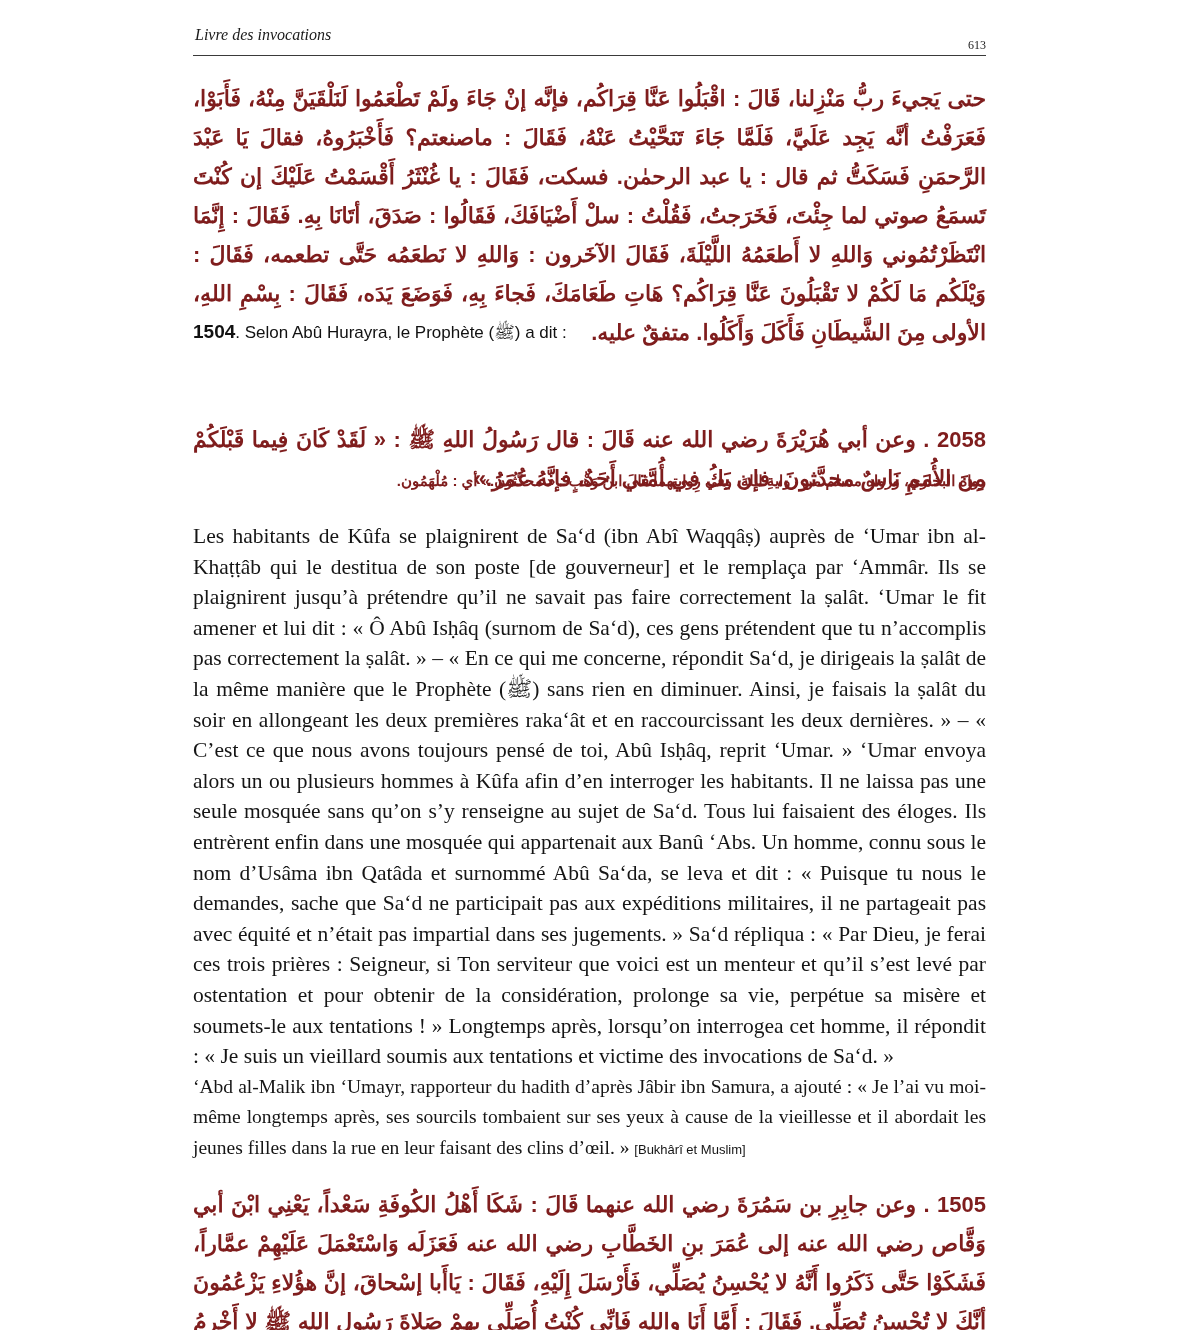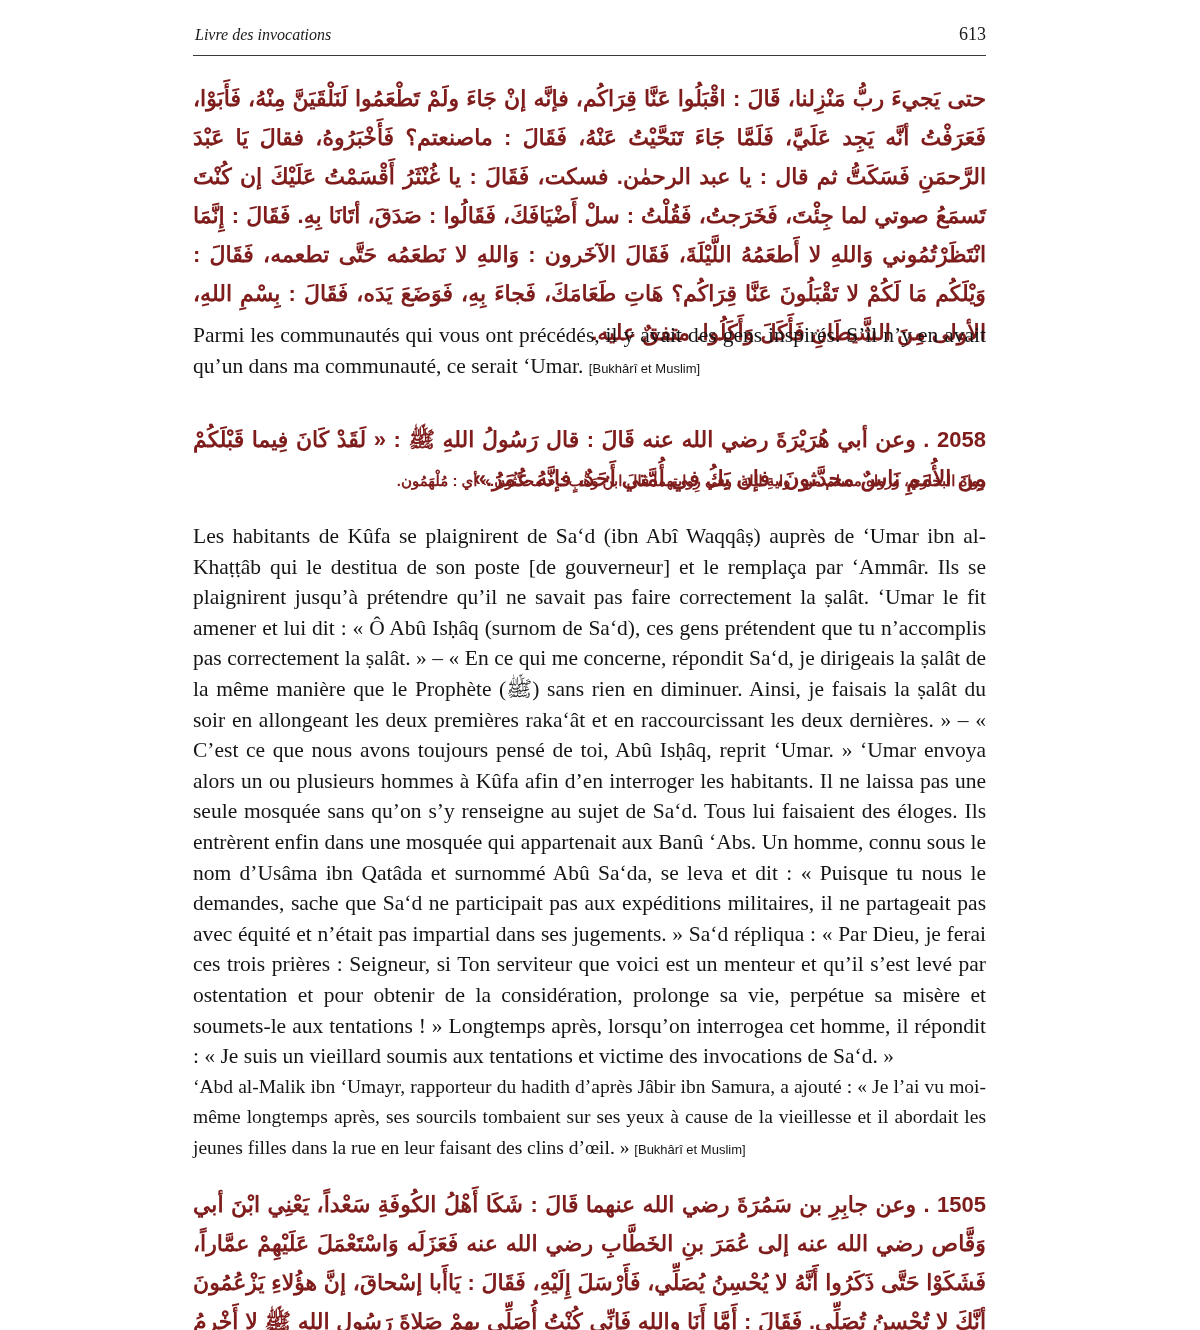--- a/index.html
+++ b/index.html
@@ -1,20 +1,20 @@
 <!DOCTYPE html>
 <html><head>
 <meta charset="utf-8">
 <style>
   html, body { margin: 0; padding: 0; background: #ffffff; }
   body { width: 1200px; height: 1330px; position: relative; overflow: hidden; color: #1a1a1a; }
   .page { position: absolute; left: 193px; top: 0; width: 793px; }
   .running-head { position: absolute; top: 24px; left: 0; width: 793px; height: 30px; }
   .running-title { position: absolute; left: 2px; top: 2px; font-family: "Liberation Serif", serif; font-style: italic; font-size: 16px; }
-  .page-number { position: absolute; right: 0; top: 0; font-family: "Liberation Serif", serif; font-size: 18px; }
+  .page-number { position: absolute; right: 0; top: 14px; font-family: "Liberation Serif", serif; font-size: 12px; }
   .head-rule { position: absolute; left: 0; top: 55px; width: 793px; height: 1px; background: #3a3a3a; }
 
   .arabic { direction: rtl; text-align: justify; text-align-last: right; font-family: Liberation Sans, sans-serif; color: #7f1d1d; }
   .arabic-main { font-size: 22px; line-height: 39px; font-weight: bold; }
   .arabic-note { font-size: 15px; line-height: 30px; font-weight: bold; }
 
   .fr { font-family: "Liberation Serif", serif; font-size: 21.5px; line-height: 30.6px; text-align: justify; color: #151515; }
   .fr-small { font-size: 19.5px; }
   .hadith-head { font-family: "Liberation Sans", sans-serif; font-size: 17px; line-height: 24px; color: #111; }
   .hadith-num { font-weight: bold; font-size: 19px; }
@@ -28,23 +28,22 @@
 
   <div class="running-head">
     <span class="running-title">Livre des invocations</span>
     <span class="page-number">613</span>
   </div>
   <div class="head-rule"></div>
 
   <div class="block arabic arabic-main" style="top:79px;">حتى يَجيءَ ربُّ مَنْزِلنا، قَالَ : اقْبَلُوا عَنَّا قِرَاكُم، فإنَّه إنْ جَاءَ ولَمْ تَطْعَمُوا لَنَلْقَيَنَّ مِنْهُ، فَأَبَوْا، فَعَرَفْتُ أنَّه يَجِد عَلَيَّ، فَلَمَّا جَاءَ تَنَحَّيْتُ عَنْهُ، فَقَالَ : ماصنعتم؟ فَأَخْبَرُوهُ، فقالَ يَا عَبْدَ الرَّحمَنِ فَسَكَتُّ ثم قال : يا عبد الرحمٰن. فسكت، فَقَالَ : يا غُنْثَرُ أَقْسَمْتُ عَلَيْكَ إن كُنْتَ تَسمَعُ صوتي لما جِئْتَ، فَخَرَجتُ، فَقُلْتُ : سلْ أَضْيَافَكَ، فَقَالُوا : صَدَقَ، أتَانَا بِهِ. فَقَالَ : إِنَّمَا انْتَظَرْتُمُوني وَاللهِ لا أَطعَمُهُ اللَّيْلَةَ، فَقَالَ الآخَرون : وَاللهِ لا نَطعَمُه حَتَّى تطعمه، فَقَالَ : وَيْلَكُم مَا لَكُمْ لا تَقْبَلُونَ عَنَّا قِرَاكُم؟ هَاتِ طَعَامَكَ، فَجاءَ بِهِ، فَوَضَعَ يَدَه، فَقَالَ : بِسْمِ اللهِ، الأولى مِنَ الشَّيطَانِ فَأَكَلَ وَأَكَلُوا. متفقٌ عليه.</div>
 
   <div class="block" style="top:320px;">
-    <div class="fr">
-      <span>Parmi les communautés qui vous ont précédés, il y avait des gens inspirés. S’il n’y en avait qu’un dans ma communauté, ce serait ‘Umar.</span>
-      <span class="source">[Bukhârî et Muslim]</span>
+    <div class="hadith-head">
+      <span class="hadith-num">1504</span><span>. Selon Abû Hurayra, le Prophète (ﷺ) a dit :</span>
     </div>
   </div>
 
   <div class="block arabic arabic-main" style="top:420px;">2058 . وعن أبي هُرَيْرَةَ رضي الله عنه قَالَ : قال رَسُولُ اللهِ ﷺ : « لَقَدْ كَانَ فِيما قَبْلَكُمْ مِنَ الأُمَمِ نَاسٌ محدَّثونَ، فإن يَكُ في أُمَّتي أَحَدٌ، فإنَّهُ عُمَرُ.»</div>
   <div class="block arabic arabic-note" style="top:466px; width:793px;">رواه البخاري، ورواه مسلم من روايةِ اللهَ، وفي رِوايتِهما قالَ ابنُ وَهْبٍ : « محدَّثُونَ.» أي : مُلْهَمُون.</div>
 
   <div class="block" style="top:521px;">
     <div class="fr">Les habitants de Kûfa se plaignirent de Sa‘d (ibn Abî Waqqâṣ) auprès de ‘Umar ibn al-Khaṭṭâb qui le destitua de son poste [de gouverneur] et le remplaça par ‘Ammâr. Ils se plaignirent jusqu’à prétendre qu’il ne savait pas faire correctement la ṣalât. ‘Umar le fit amener et lui dit : « Ô Abû Isḥâq (surnom de Sa‘d), ces gens prétendent que tu n’accomplis pas correctement la ṣalât. » – « En ce qui me concerne, répondit Sa‘d, je dirigeais la ṣalât de la même manière que le Prophète (ﷺ) sans rien en diminuer. Ainsi, je faisais la ṣalât du soir en allongeant les deux premières raka‘ât et en raccourcissant les deux dernières. » – « C’est ce que nous avons toujours pensé de toi, Abû Isḥâq, reprit ‘Umar. » ‘Umar envoya alors un ou plusieurs hommes à Kûfa afin d’en interroger les habitants. Il ne laissa pas une seule mosquée sans qu’on s’y renseigne au sujet de Sa‘d. Tous lui faisaient des éloges. Ils entrèrent enfin dans une mosquée qui appartenait aux Banû ‘Abs. Un homme, connu sous le nom d’Usâma ibn Qatâda et surnommé Abû Sa‘da, se leva et dit : « Puisque tu nous le demandes, sache que Sa‘d ne participait pas aux expéditions militaires, il ne partageait pas avec équité et n’était pas impartial dans ses jugements. » Sa‘d répliqua : « Par Dieu, je ferai ces trois prières : Seigneur, si Ton serviteur que voici est un menteur et qu’il s’est levé par ostentation et pour obtenir de la considération, prolonge sa vie, perpétue sa misère et soumets-le aux tentations ! » Longtemps après, lorsqu’on interrogea cet homme, il répondit : « Je suis un vieillard soumis aux tentations et victime des invocations de Sa‘d. »</div>
     <div class="fr fr-small">
       <span>‘Abd al-Malik ibn ‘Umayr, rapporteur du hadith d’après Jâbir ibn Samura, a ajouté : « Je l’ai vu moi-même longtemps après, ses sourcils tombaient sur ses yeux à cause de la vieillesse et il abordait les jeunes filles dans la rue en leur faisant des clins d’œil. »</span>

